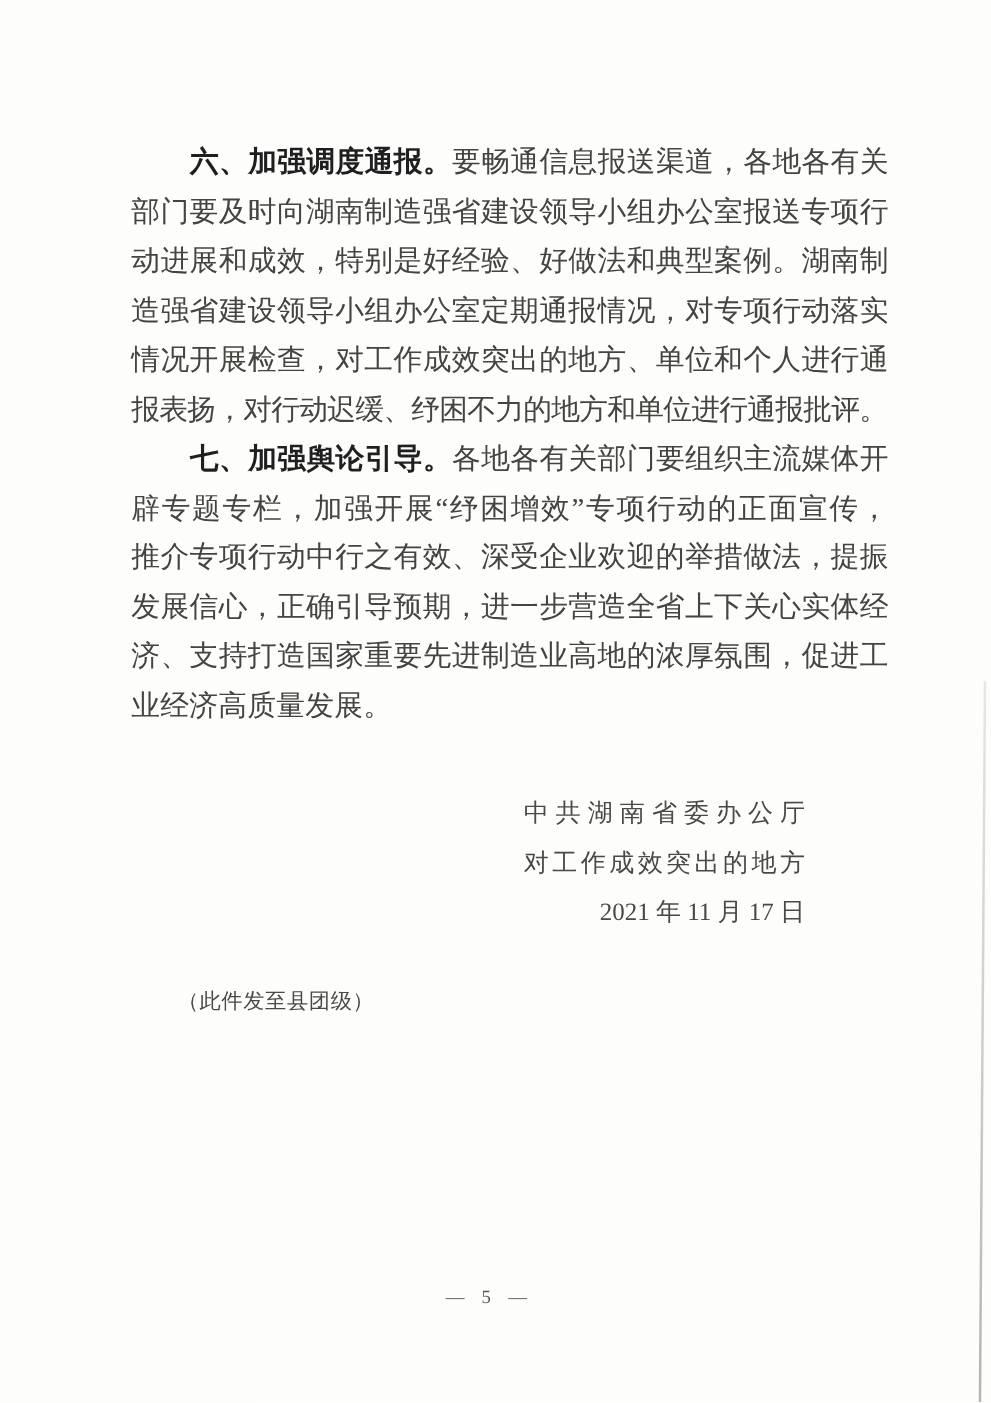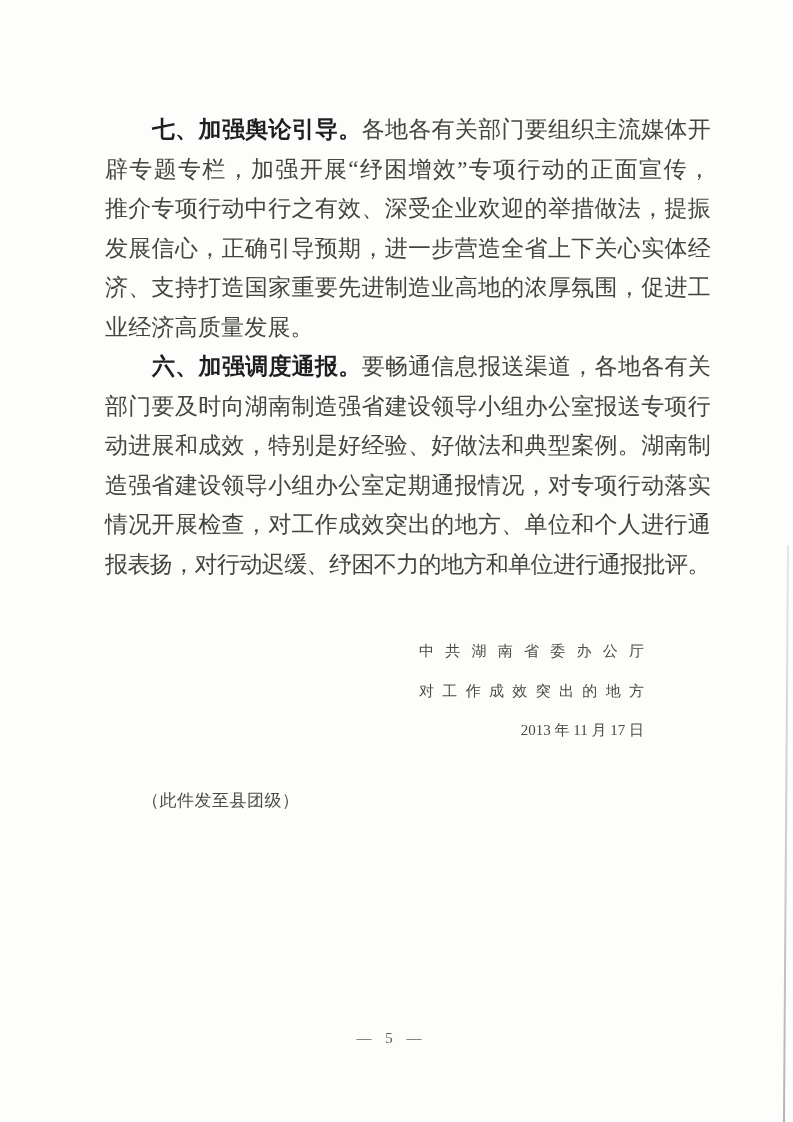--- a/index.html
+++ b/index.html
@@ -47,21 +47,21 @@
     font-weight: 700;
     color: #1f1f1f;
     font-family: "Liberation Sans", "DejaVu Sans", sans-serif;
   }
   
   .signature {
     position: absolute;
     left: 419px;
     top: 632px;
     width: 225px;
-    font-size: 15px;
+    font-size: 20px;
     line-height: 39.5px;
     color: #4a4944;
   }
   .sig-just {
     text-align: justify;
     text-align-last: justify;
     white-space: nowrap;
   }
   .sig-date {
     text-align: right;
@@ -102,43 +102,43 @@
   }
 </style>
 </head>
 <body>
 
 <div class="page">
 
   <div class="text-block">
 
     <div class="para">
+      <div class="line just indent"><span class="lead">六、加强调度通报。</span><span>要畅通信息报送渠道，各地各有关</span></div>
+      <div class="line just">部门要及时向湖南制造强省建设领导小组办公室报送专项行</div>
+      <div class="line just">动进展和成效，特别是好经验、好做法和典型案例。湖南制</div>
+      <div class="line just">造强省建设领导小组办公室定期通报情况，对专项行动落实</div>
+      <div class="line just">情况开展检查，对工作成效突出的地方、单位和个人进行通</div>
+      <div class="line left squeeze">报表扬，对行动迟缓、纾困不力的地方和单位进行通报批评。</div>
+    </div>
+
+    <div class="para">
       <div class="line just indent"><span class="lead">七、加强舆论引导。</span><span>各地各有关部门要组织主流媒体开</span></div>
       <div class="line just">辟专题专栏，加强开展“纾困增效”专项行动的正面宣传，</div>
       <div class="line just">推介专项行动中行之有效、深受企业欢迎的举措做法，提振</div>
       <div class="line just">发展信心，正确引导预期，进一步营造全省上下关心实体经</div>
       <div class="line just">济、支持打造国家重要先进制造业高地的浓厚氛围，促进工</div>
       <div class="line left">业经济高质量发展。</div>
     </div>
 
-    <div class="para">
-      <div class="line just indent"><span class="lead">六、加强调度通报。</span><span>要畅通信息报送渠道，各地各有关</span></div>
-      <div class="line just">部门要及时向湖南制造强省建设领导小组办公室报送专项行</div>
-      <div class="line just">动进展和成效，特别是好经验、好做法和典型案例。湖南制</div>
-      <div class="line just">造强省建设领导小组办公室定期通报情况，对专项行动落实</div>
-      <div class="line just">情况开展检查，对工作成效突出的地方、单位和个人进行通</div>
-      <div class="line left squeeze">报表扬，对行动迟缓、纾困不力的地方和单位进行通报批评。</div>
-    </div>
-
   </div>
 
   <div class="signature">
     <div class="sig-just">中共湖南省委办公厅</div>
     <div class="sig-just">对工作成效突出的地方</div>
-    <div class="sig-date">2013 年 11 月 17 日</div>
+    <div class="sig-date">2021 年 11 月 17 日</div>
   </div>
 
   <div class="note">（此件发至县团级）</div>
 
   <div class="page-number">— 5 —</div>
 
   <div class="scan-edge"></div>
 
 </div>
 

